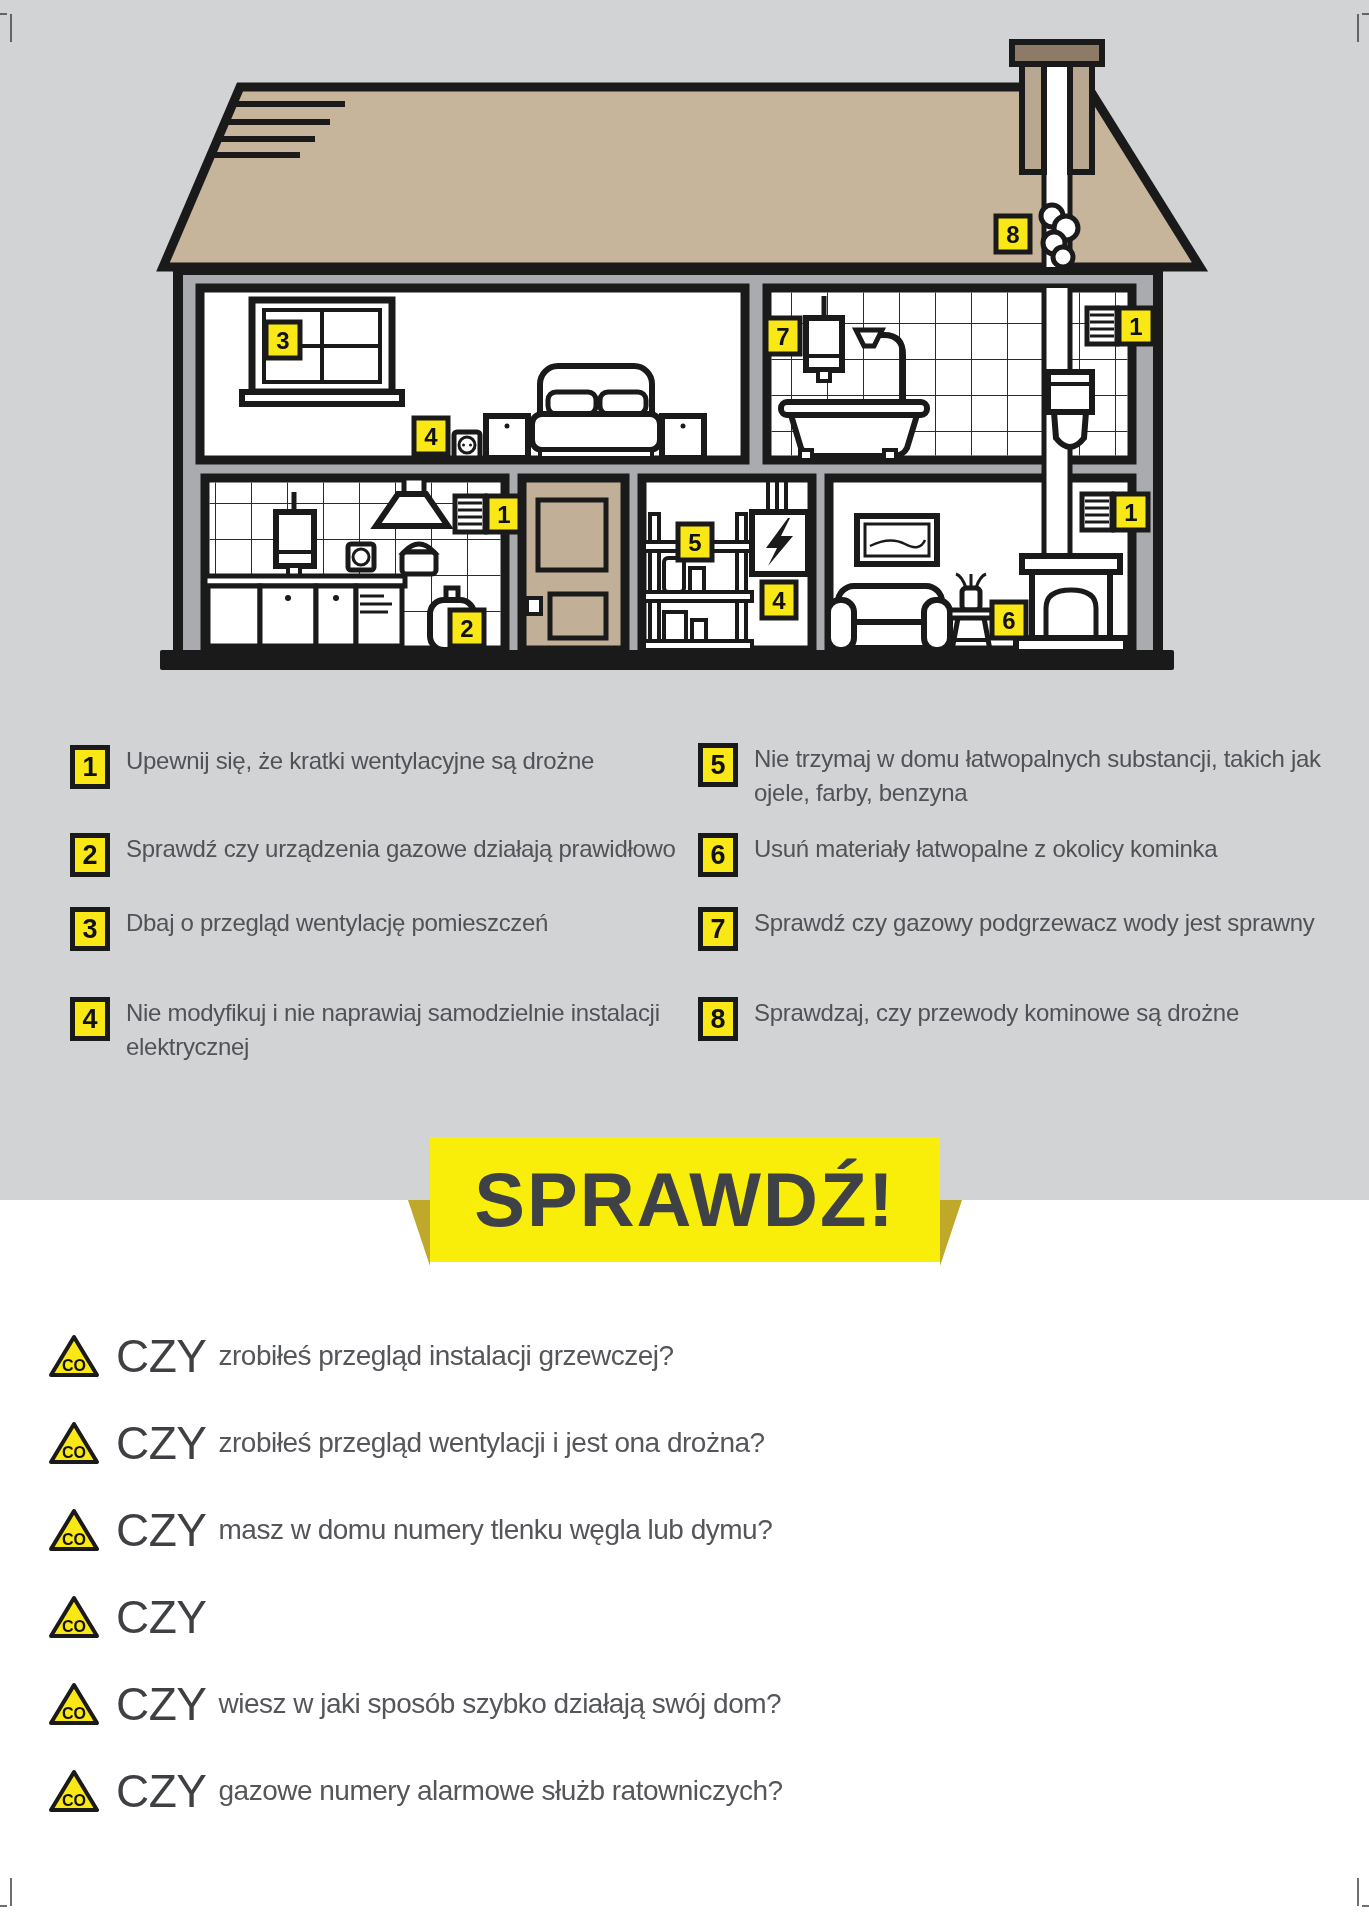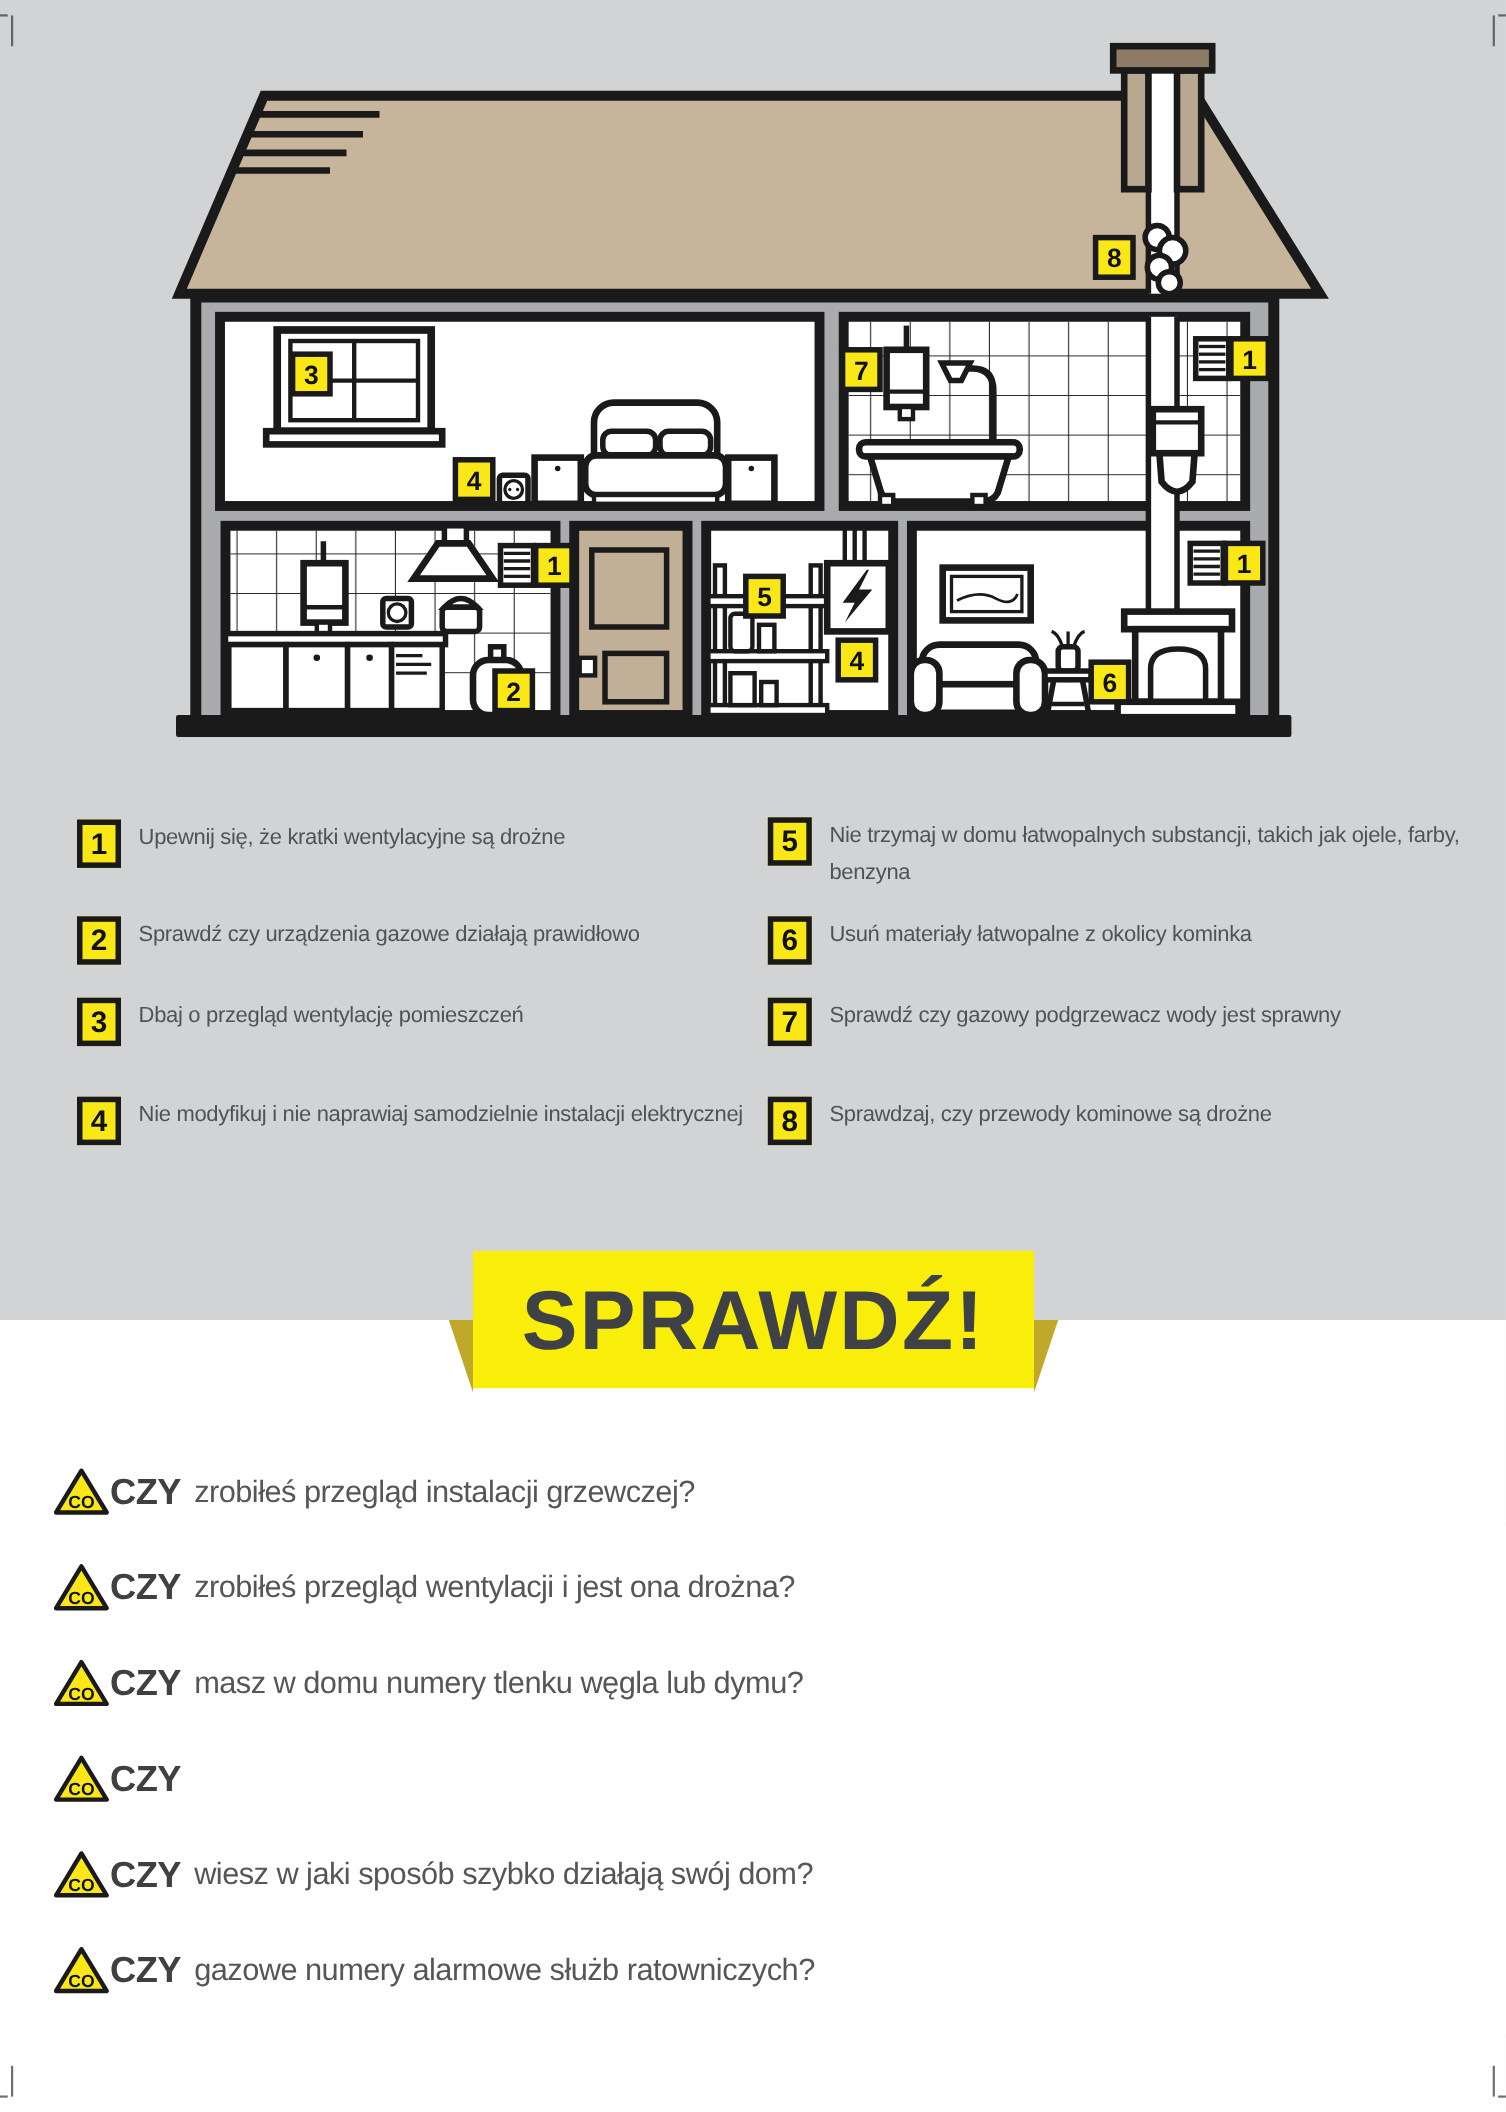--- a/index.html
+++ b/index.html
@@ -17,34 +17,34 @@
   .badge rect{fill:#f9e815;stroke:#1a1a1a;stroke-width:5;}
   .badge text{font-family:"Liberation Sans",sans-serif;font-weight:bold;font-size:24px;fill:#111;text-anchor:middle;}
   
   .legend-item{position:absolute;display:flex;align-items:flex-start;}
   .legend-badge{
     width:30px;height:34px;border:5px solid #1a1a1a;background:#f9e815;
     color:#111;font-weight:bold;font-size:27px;display:flex;align-items:center;justify-content:center;
     flex:0 0 auto;margin-top:1px;
   }
   .legend-text{
-    margin-left:16px;font-size:20px;line-height:34px;color:#515256;letter-spacing:-0.3px;
+    margin-left:16px;font-size:24px;line-height:34px;color:#515256;letter-spacing:-0.3px;
   }
   .legend-item.col-left .legend-text{width:600px;}
   .legend-item.col-right .legend-text{width:600px;}
   
   #banner{position:absolute;left:400px;top:1137px;width:570px;height:132px;}
   #banner .main{fill:#f9ed0a;}
   #banner .fold{fill:#bfa82a;}
   #banner text{font-family:"Liberation Sans",sans-serif;font-weight:bold;font-size:76px;fill:#3e4145;text-anchor:middle;letter-spacing:2px;}
   
   .check-row{position:absolute;left:48px;display:flex;align-items:center;height:62px;text-align:right;}
   .co-icon{flex:0 0 auto;}
   .co-icon text{font-family:"Liberation Sans",sans-serif;font-weight:bold;font-size:16px;fill:#111;text-anchor:middle;}
-  .q-prefix{font-weight:bold;font-size:33px;color:#3e4043;letter-spacing:-0.5px;}
+  .q-prefix{font-weight:normal;font-size:46px;color:#3e4043;margin-left:16px;letter-spacing:-0.5px;}
   .q-text{font-size:28px;color:#55565a;margin-left:12px;letter-spacing:-0.5px;}
 </style>
 </head>
 <body>
 
 <div class="grey-section"></div>
 
 <div class="crop" style="left:10px;top:14px;width:2px;height:28px;"></div>
 <div class="crop" style="left:0;top:13px;width:7px;height:2px;"></div>
 <div class="crop" style="right:10px;top:14px;width:2px;height:28px;"></div>

